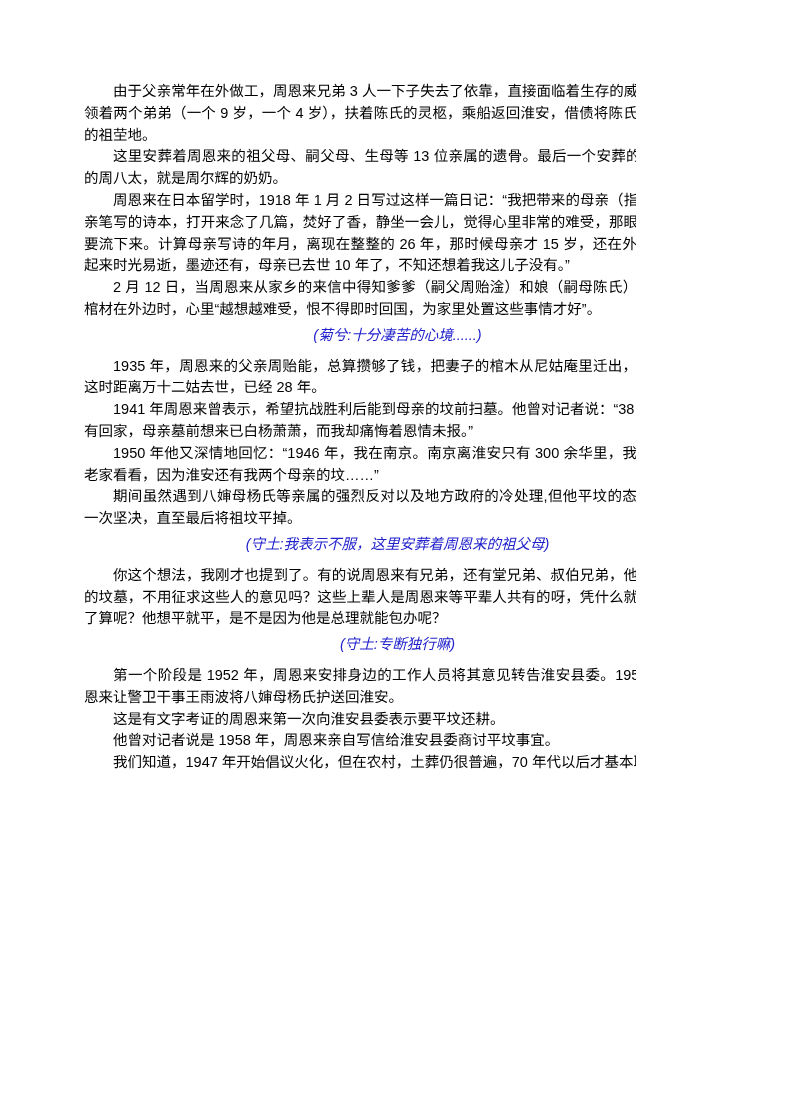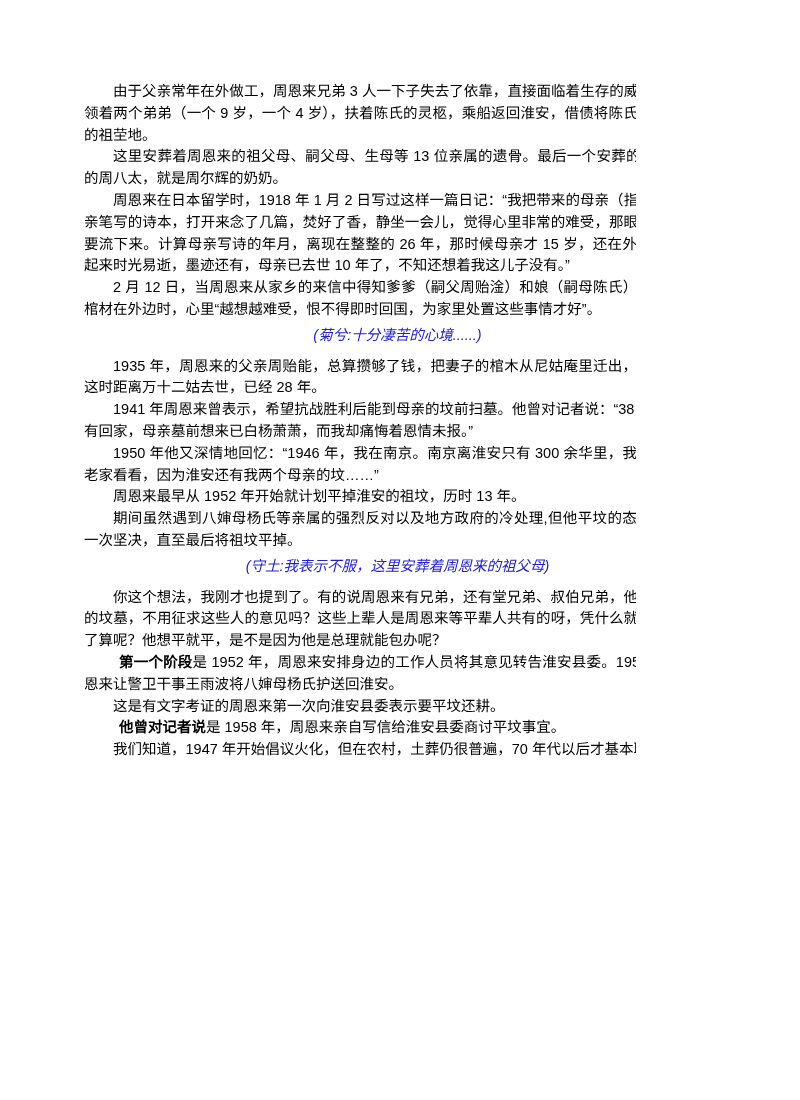--- a/index.html
+++ b/index.html
@@ -27,22 +27,21 @@
     text-justify: inter-ideograph;
     word-break: break-all;
   }
   .content p {
     margin: 0;
   }
   .content p.body-para {
     text-indent: 2em;
   }
   .content p.body-para b {
-    font-weight: bold;
-    margin-left: 6px;
+    font-weight: normal;
   }
   .content p.annotation {
     text-indent: 0;
     color: var(--annotation-color, #2222cc);
     margin: 4px 0 9px 0;
     text-align: center;
     font-style: italic;
   }
 </style>
 </head>
@@ -51,22 +50,22 @@
 <div class="page">
   <div class="content" id="doc-content">
       <p class="body-para">由于父亲常年在外做工，周恩来兄弟 3 人一下子失去了依靠，直接面临着生存的威胁。周恩来领着两个弟弟（一个 9 岁，一个 4 岁），扶着陈氏的灵柩，乘船返回淮安，借债将陈氏安葬在周家的祖茔地。</p>
       <p class="body-para">这里安葬着周恩来的祖父母、嗣父母、生母等 13 位亲属的遗骨。最后一个安葬的是 1956 年的周八太，就是周尔辉的奶奶。</p>
       <p class="body-para">周恩来在日本留学时，1918 年 1 月 2 日写过这样一篇日记：“我把带来的母亲（指嗣母陈氏）亲笔写的诗本，打开来念了几篇，焚好了香，静坐一会儿，觉得心里非常的难受，那眼泪忍不住的要流下来。计算母亲写诗的年月，离现在整整的 26 年，那时候母亲才 15 岁，还在外婆家呢。想起来时光易逝，墨迹还有，母亲已去世 10 年了，不知还想着我这儿子没有。”</p>
       <p class="body-para">2 月 12 日，当周恩来从家乡的来信中得知爹爹（嗣父周贻淦）和娘（嗣母陈氏）的坟还露出棺材在外边时，心里“越想越难受，恨不得即时回国，为家里处置这些事情才好”。</p>
       <p class="annotation">(菊兮:十分凄苦的心境......)</p>
       <p class="body-para">1935 年，周恩来的父亲周贻能，总算攒够了钱，把妻子的棺木从尼姑庵里迁出，埋到祖坟。这时距离万十二姑去世，已经 28 年。</p>
       <p class="body-para">1941 年周恩来曾表示，希望抗战胜利后能到母亲的坟前扫墓。他曾对记者说：“38 年了，我没有回家，母亲墓前想来已白杨萧萧，而我却痛悔着恩情未报。”</p>
       <p class="body-para">1950 年他又深情地回忆：“1946 年，我在南京。南京离淮安只有 300 余华里，我很想回淮安老家看看，因为淮安还有我两个母亲的坟……”</p>
-      <p class="body-para">周恩来最早从 1952 年开始就计划平掉淮安的祖坟，历时 13 年。</p>
       <p class="body-para">期间虽然遇到八婶母杨氏等亲属的强烈反对以及地方政府的冷处理,但他平坟的态度却一次比一次坚决，直至最后将祖坟平掉。</p>
       <p class="annotation">(守土:我表示不服，这里安葬着周恩来的祖父母)</p>
       <p class="body-para">你这个想法，我刚才也提到了。有的说周恩来有兄弟，还有堂兄弟、叔伯兄弟，他处理上辈人的坟墓，不用征求这些人的意见吗？这些上辈人是周恩来等平辈人共有的呀，凭什么就他一个人说了算呢？他想平就平，是不是因为他是总理就能包办呢？</p>
+      <p class="annotation">(守土:专断独行嘛)</p>
       <p class="body-para"><b>第一个阶段</b>是 1952 年，周恩来安排身边的工作人员将其意见转告淮安县委。1952 年底，周恩来让警卫干事王雨波将八婶母杨氏护送回淮安。</p>
       <p class="body-para">这是有文字考证的周恩来第一次向淮安县委表示要平坟还耕。</p>
       <p class="body-para"><b>他曾对记者说</b>是 1958 年，周恩来亲自写信给淮安县委商讨平坟事宜。</p>
       <p class="body-para">我们知道，1947 年开始倡议火化，但在农村，土葬仍很普遍，70 年代以后才基本取消土</p>
     </div>
 </div>
 
 </body></html>

